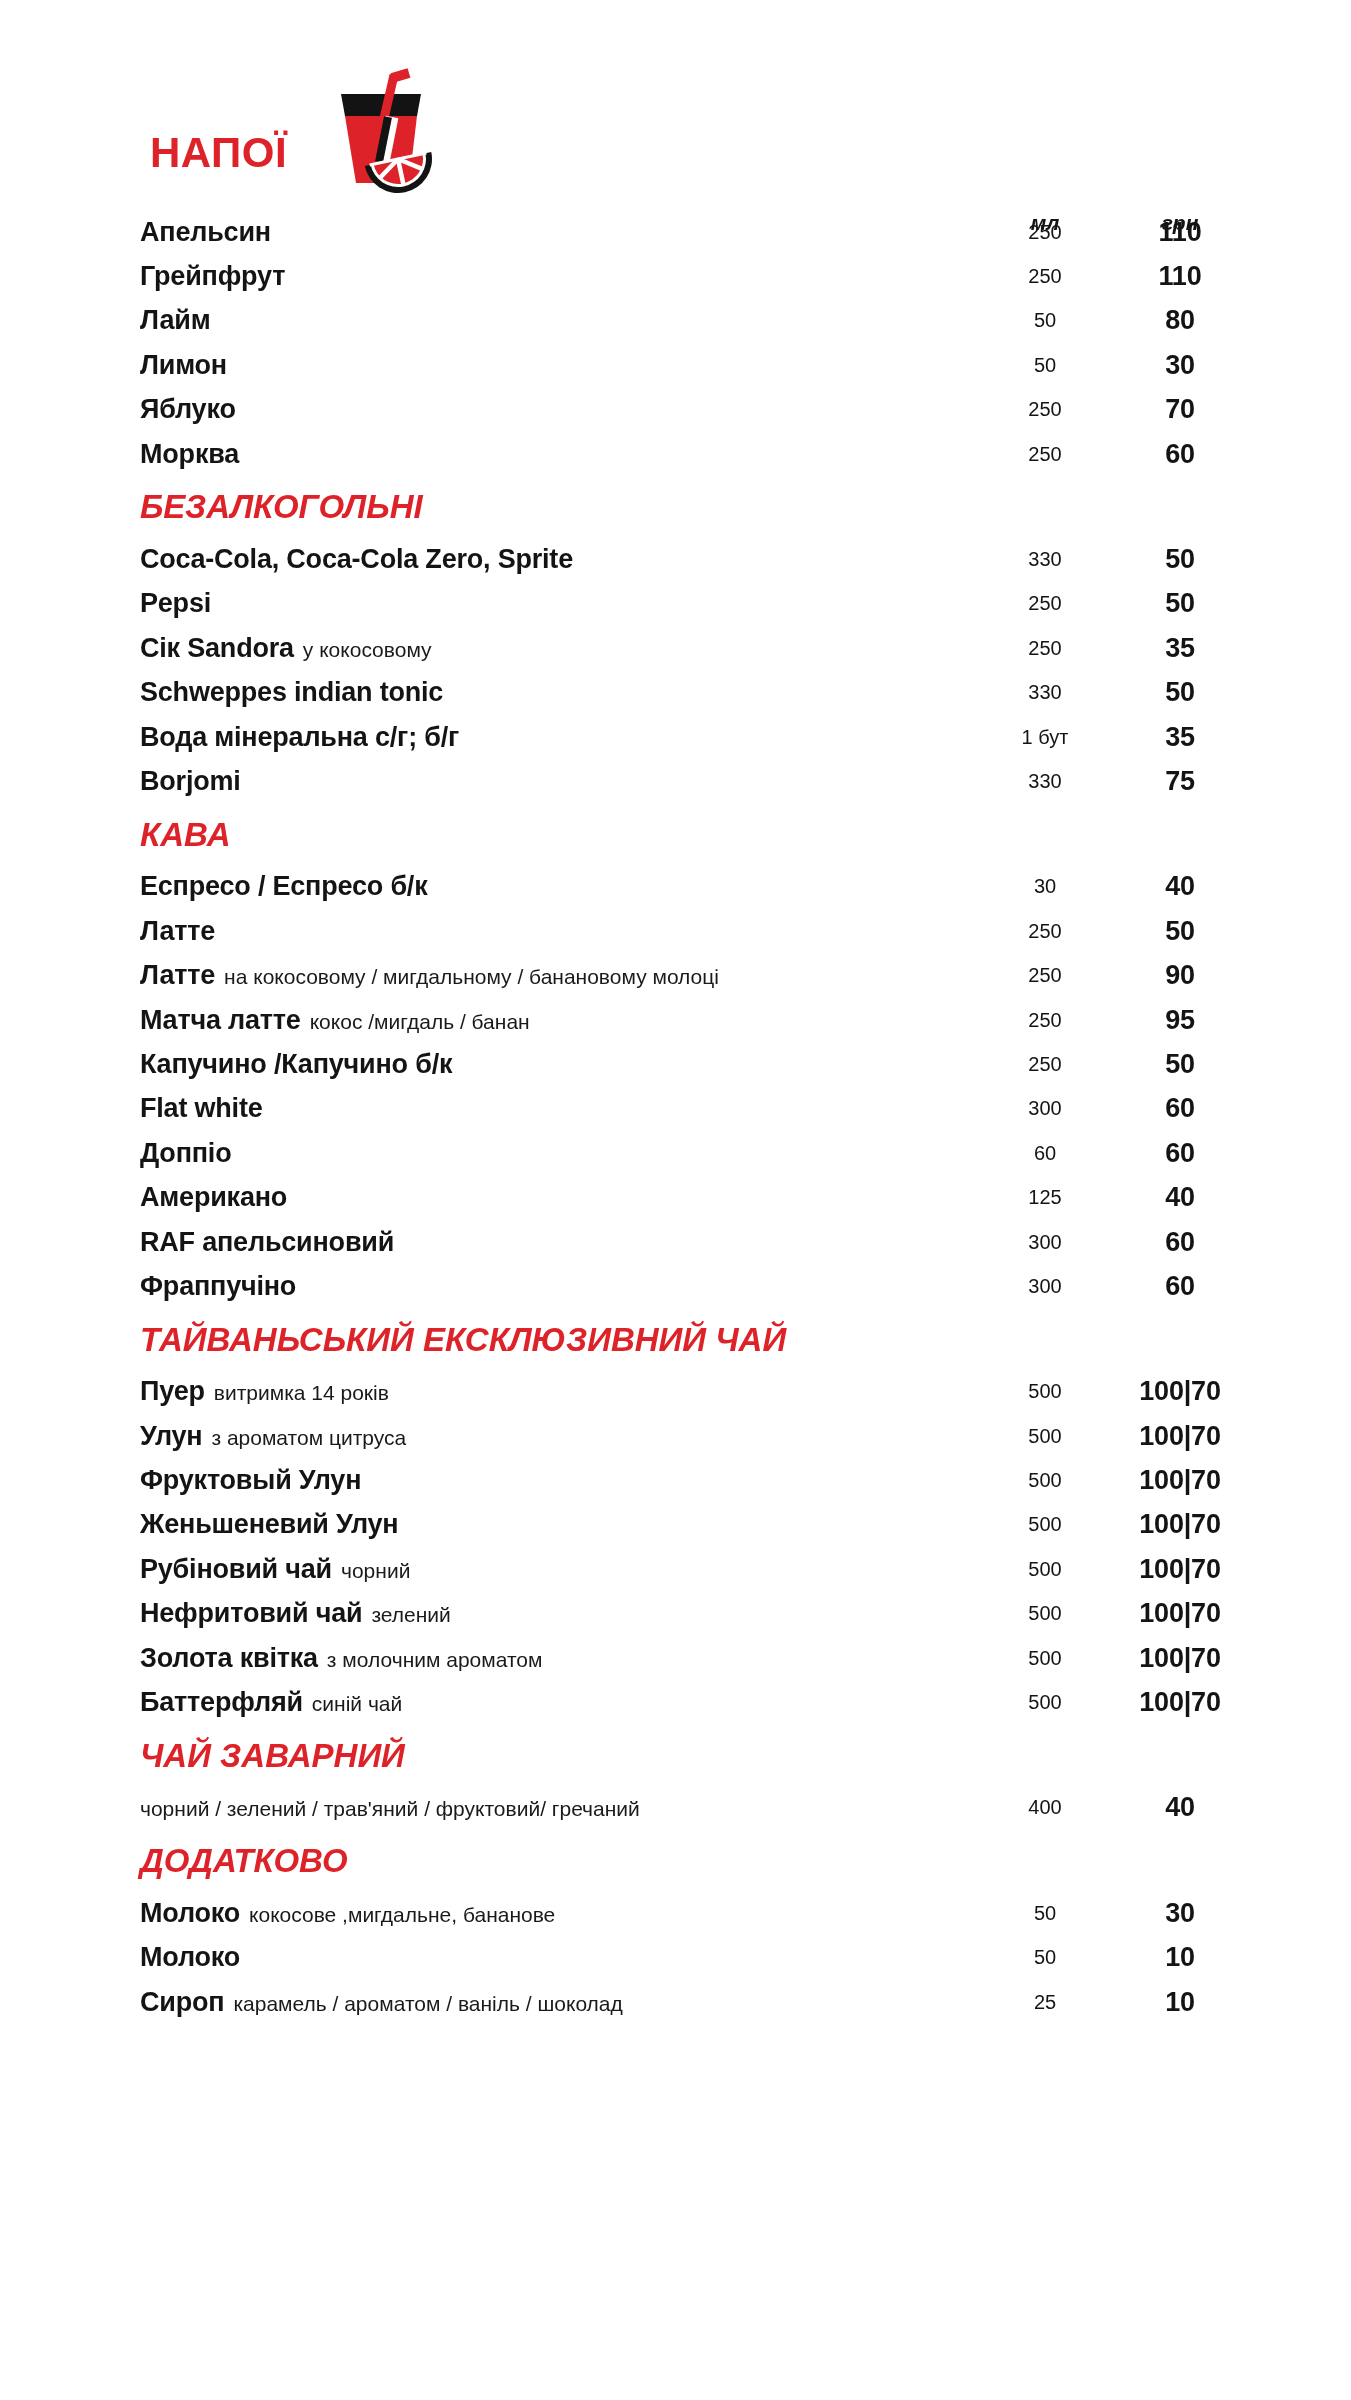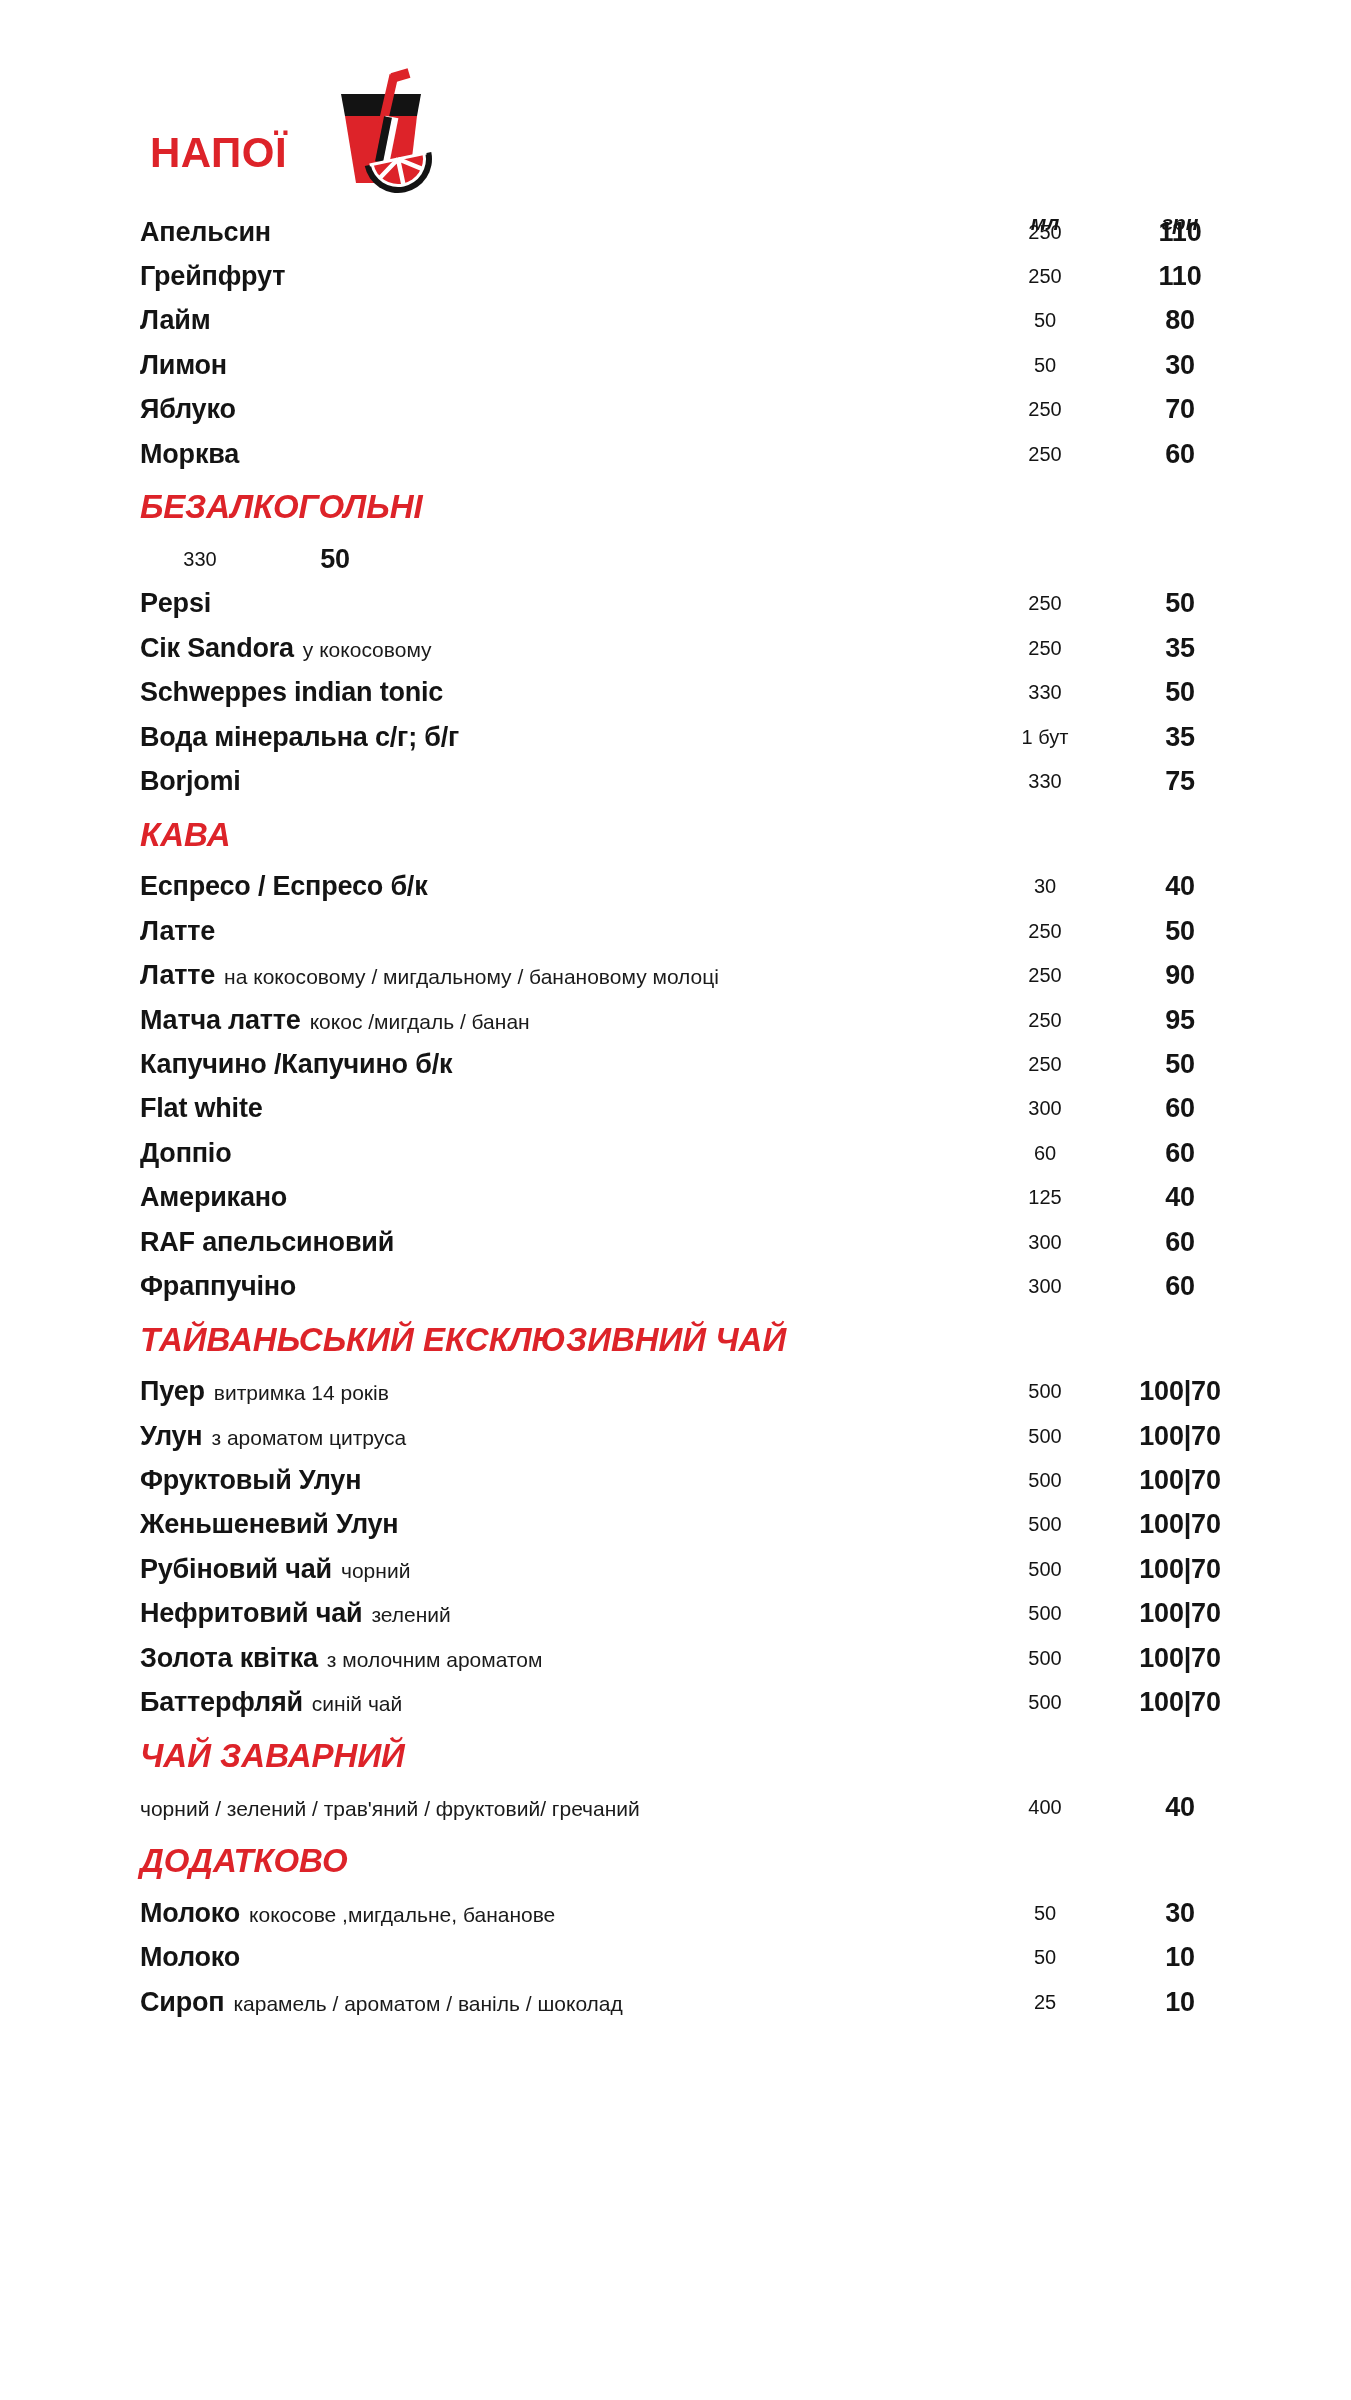--- a/index.html
+++ b/index.html
@@ -120,20 +120,23 @@
     <div class="vol">250</div>
     <div class="price">60</div>
   </div>
 </div>
   </section>
 
   <section class="menu-section">
     <h2 class="section-title">БЕЗАЛКОГОЛЬНІ</h2>
     <div class="rows">
   <div class="row">
+    <div class="name">
+      <span class="nm">Coca-Cola, Coca-Cola Zero, Sprite</span>
+    </div>
     <div class="vol">330</div>
     <div class="price">50</div>
   </div>
 
   <div class="row">
     <div class="name">
       <span class="nm">Pepsi</span>
     </div>
     <div class="vol">250</div>
     <div class="price">50</div>

